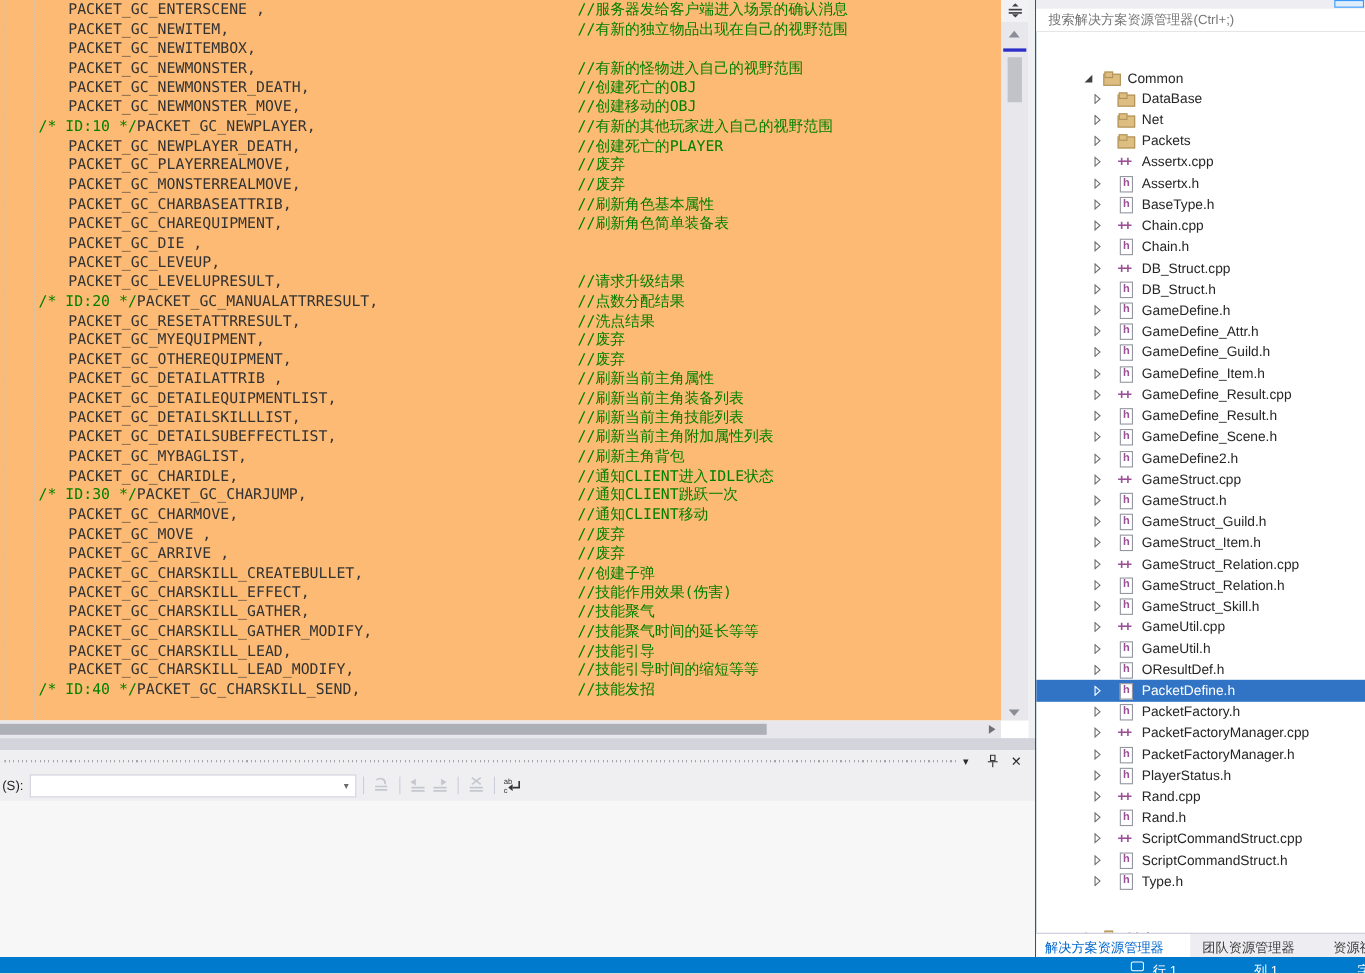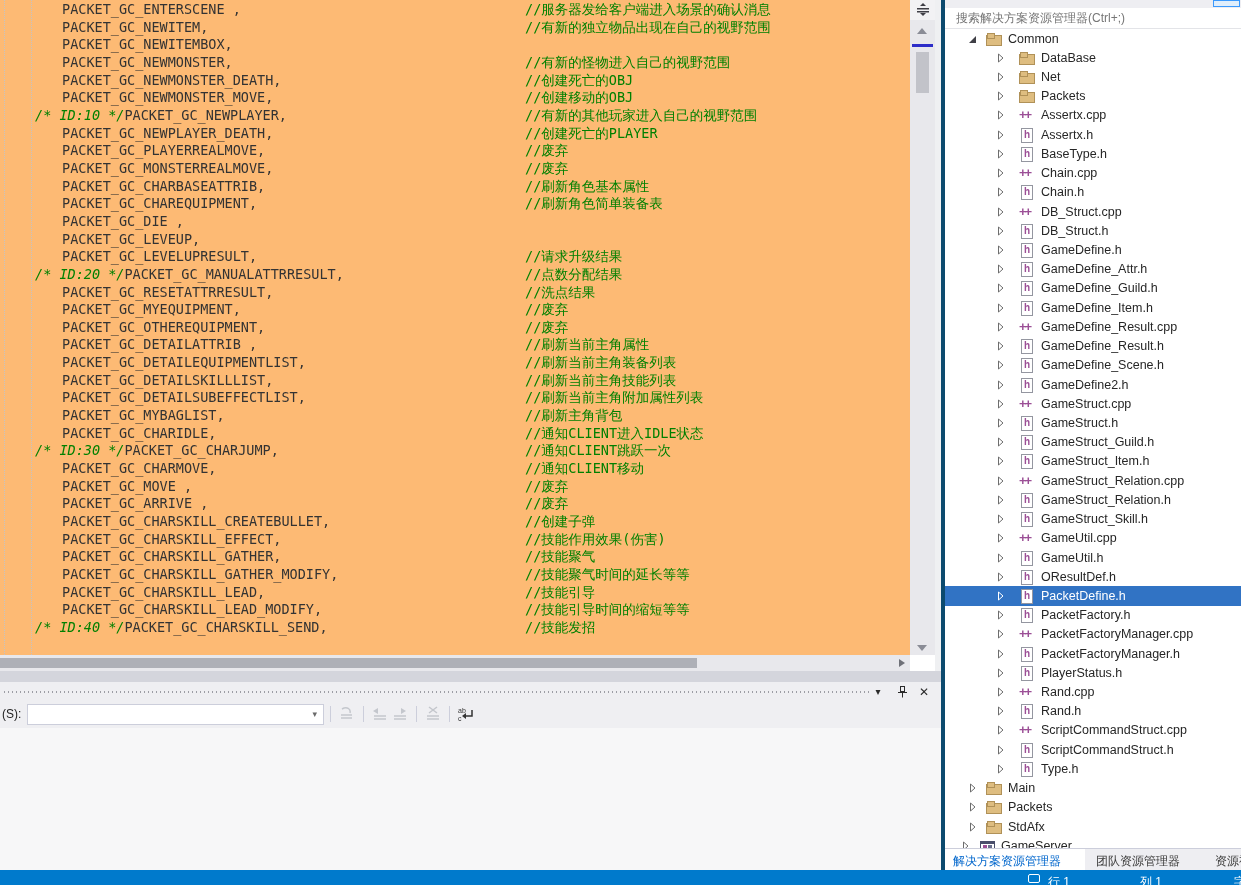--- a/index.html
+++ b/index.html
@@ -8,21 +8,21 @@
   .screen { position:relative; width:1241px; height:885px; overflow:hidden; background:#FFFFFF; }
 
   
   .editor-pane { position:absolute; left:0; top:0; width:910px; height:655px; background:#fdba74; overflow:hidden; }
   .indent-guide { position:absolute; top:0; height:655px; width:0; border-left:1px dotted #C3C3C3; }
   .guide-1 { left:4px; } .guide-2 { left:31px; }
   .code-lines { position:absolute; left:0; top:1px; right:0; }
   .code-line { position:relative; height:17.66px; line-height:17.66px; white-space:pre;
                font-family:"DejaVu Sans Mono","Liberation Mono",monospace; font-size:13.5px; color:#333333; padding-left:35px; }
   .code-line.indented { padding-left:62px; }
-  .code-line .prefix { color:var(--comment-green);font-style:italic; }
+  .code-line .prefix { color:var(--comment-green); }
   .code-line .comment { position:absolute; left:525px; top:0; color:var(--comment-green);text-align:center; }
 
   
   .vscroll { position:absolute; left:910px; top:0; width:25px; height:655px; background:#E8E8EC; }
   .vs-splitter { position:absolute; top:0; left:0; right:0; height:20px; background:#F2F2F4; display:flex; align-items:center; justify-content:center; }
   .vs-up { position:absolute; top:28px; left:7px; width:0; height:0; border-left:5px solid transparent; border-right:5px solid transparent; border-bottom:6px solid #8A8C96; }
   .vs-blueline { position:absolute; top:44px; left:2px; right:2px; height:3px; background:#2D2DC8; }
   .vs-thumb { position:absolute; top:52px; left:6px; width:13px; height:41px; background:#C2C3C9; }
   .vs-down { position:absolute; bottom:4px; left:7px; width:0; height:0; border-left:5px solid transparent; border-right:5px solid transparent; border-top:6px solid #8A8C96; }
 
@@ -46,30 +46,30 @@
   .output-toolbar { position:absolute; top:18px; left:0; right:0; height:28px; display:flex; align-items:center; }
   .output-label { font-size:12px; color:#1E1E1E; margin-left:2px; }
   .combo { margin-left:6px; width:297px; height:21px; background:#FFFFFF; border:1px solid #CCCEDB; display:flex; }
   .combo input { flex:1; border:none; outline:none; font-size:12px; padding:0 4px; font-family:"Liberation Sans",sans-serif; background:transparent; }
   .combo-arrow { width:17px; display:flex; align-items:center; justify-content:center; color:#6A6A6A; font-size:9px; }
   .tb-sep { width:1px; height:16px; background:#CCCEDB; margin:0 6px; }
   .tb-btn { width:20px; height:20px; display:flex; align-items:center; justify-content:center; }
   .output-body { position:absolute; top:46px; left:0; right:0; bottom:0; background:#F7F7F8; }
 
   
-  .solution-explorer { position:absolute; left:941px; top:0; width:300px; height:870px; background:#FFFFFF; border-left:4px solid #0c4a6e; }
+  .solution-explorer { position:absolute; left:941px; top:0; width:300px; height:870px; background:#FFFFFF; border-left:1px solid #0c4a6e; }
   .se-topstrip { position:absolute; top:0; left:0; right:0; height:8px; background:#EEEEF2; }
   .se-tool-active { position:absolute; right:1px; top:0; width:27px; height:7px; border:1px solid var(--accent-blue); background:#E0EEFB; }
   .se-search { position:absolute; top:8px; left:0; right:0; height:21px; background:#FFFFFF; border-bottom:1px solid #E3E4E8; }
   .se-search input { width:100%; height:100%; border:none; outline:none; font-size:12px; padding:0 0 0 11px; color:#767676; font-family:"Liberation Sans",sans-serif; }
   .se-search input::placeholder { color:#767676; opacity:1; }
   .solution-tree { position:absolute; top:29px; left:0; right:0; height:819px; overflow:hidden; }
   .tree-row { display:flex; align-items:center; height:19.23px; font-size:12.5px; color:#262626; white-space:nowrap; }
   .tree-row.depth0 { padding-left:16px; }
-  .tree-row.depth1 { padding-left:23px; }
+  .tree-row.depth1 { padding-left:43px;margin-top:32px; }
   .tree-row.depth2 { padding-left:51px; }
   .chev { flex:0 0 10px; margin-right:8px; }
   .depth2 .chev { margin-right:13px; }
   .tree-row .c-exp { display:none; }
   .tree-row.expanded .c-exp { display:inline; }
   .tree-row.expanded .c-col { display:none; }
   .tree-icon { position:relative; flex:0 0 16px; width:16px; height:16px; }
   .tree-label { margin-left:6px; }
   .tree-row.selected { background:var(--selection-blue); }
   .tree-row.selected .tree-label { color:#FFFFFF; }

